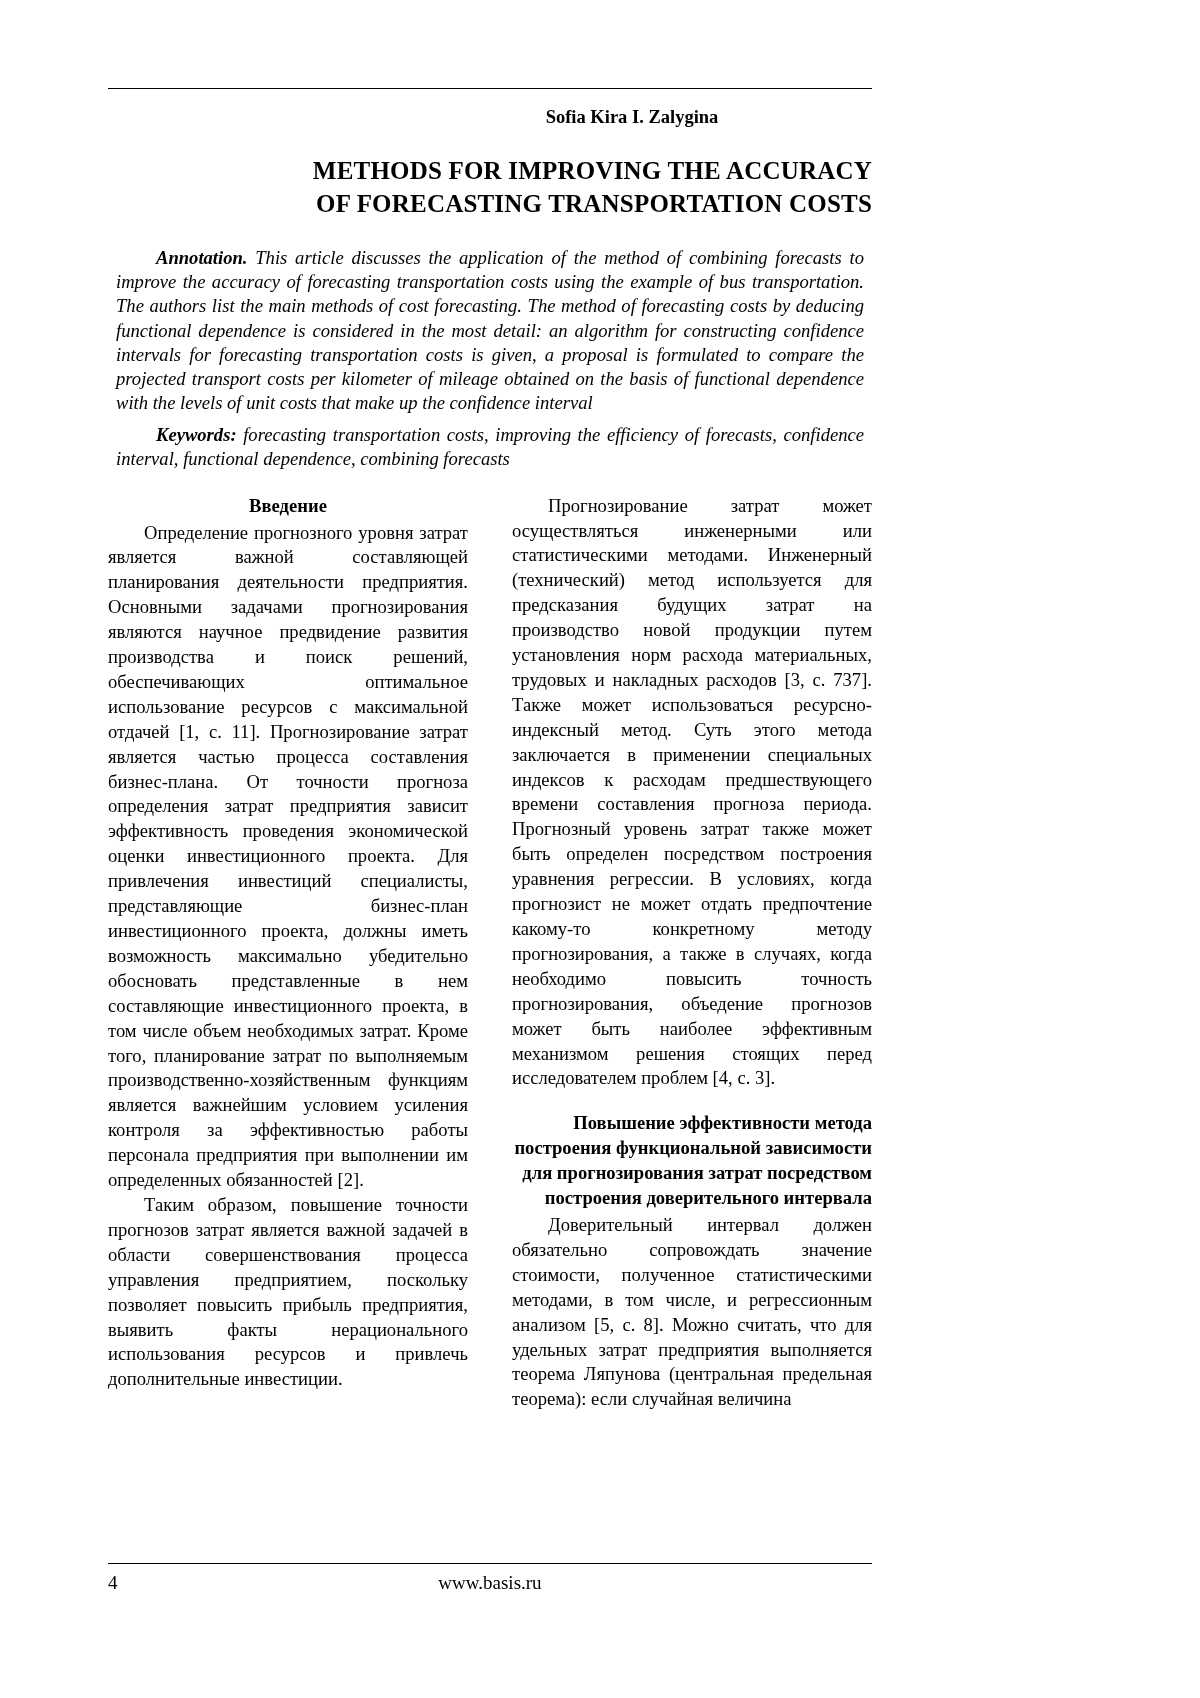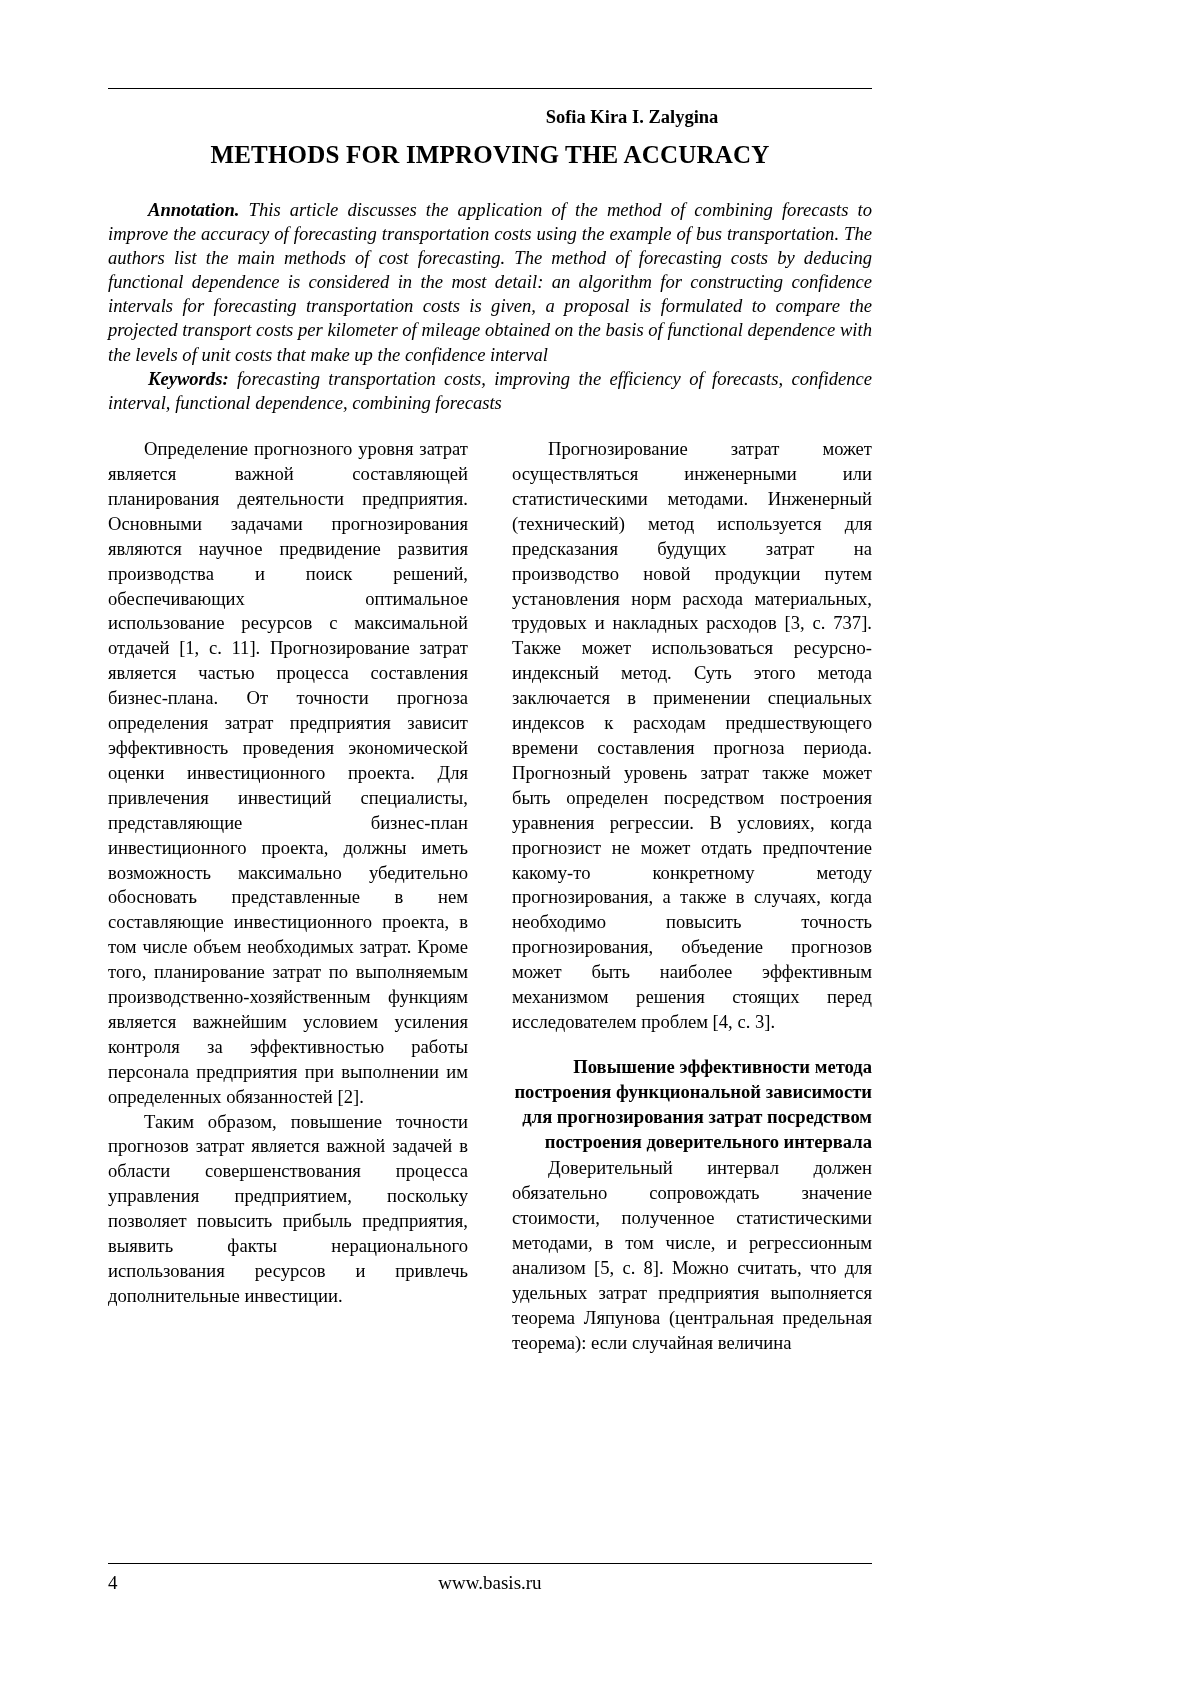--- a/index.html
+++ b/index.html
@@ -44,37 +44,37 @@
     margin-bottom: 2px;
   }
   .author-affil {
     text-align: justify;
     text-align-last: left;
     hyphens: none;
   }
 
   
   .title {
-    margin-top: 10px;
-    text-align: center;
+    margin-top: 26px;
+    text-align: right;
     font-size: 25px;
     font-weight: bold;
     line-height: 1.30;
     letter-spacing: 0.2px;
   }
 
   
   .abs {
     margin-top: 26px;
     font-style: italic;
     font-size: 18.6px;
     line-height: 1.30;
     text-align: justify;
   }
-  .abs p { margin: 0; text-indent: 40px; }
+  .abs p { margin: 8px; text-indent: 40px; }
   .abs .lead { font-weight: bold; font-style: italic; }
 
   
   .cols {
     margin-top: 22px;
     display: flex;
     gap: 44px;
     font-size: 18.6px;
     line-height: 1.34;
     text-align: justify;
@@ -127,30 +127,32 @@
 <div class="page">
 
   <hr class="rule top-rule">
 
   <div class="author-block">
     <div class="author-name">Sofia Kira I. Zalygina</div>
   </div>
 
   <div class="title">
     <div>METHODS FOR IMPROVING THE ACCURACY</div>
+    <div>OF FORECASTING TRANSPORTATION COSTS</div>
   </div>
 
   <div class="abs">
     <p><span class="lead">Annotation.</span> <span>This article discusses the application of the method of combining forecasts to improve the accuracy of forecasting transportation costs using the example of bus transportation. The authors list the main methods of cost forecasting. The method of forecasting costs by deducing functional dependence is considered in the most detail: an algorithm for constructing confidence intervals for forecasting transportation costs is given, a proposal is formulated to compare the projected transport costs per kilometer of mileage obtained on the basis of functional dependence with the levels of unit costs that make up the confidence interval</span></p>
     <p><span class="lead">Keywords:</span> <span>forecasting transportation costs, improving the efficiency of forecasts, confidence interval, functional dependence, combining forecasts</span></p>
   </div>
 
   <div class="cols">
 
     <div class="col">
+      <p class="sec-head">Введение</p>
       <p>Определение прогнозного уровня затрат является важной составляющей планирования деятельности предприятия. Основными задачами прогнозирования являются научное предвидение развития производства и поиск решений, обеспечивающих оптимальное использование ресурсов с максимальной отдачей [1, с. 11]. Прогнозирование затрат является частью процесса составления бизнес-плана. От точности прогноза определения затрат предприятия зависит эффективность проведения экономической оценки инвестиционного проекта. Для привлечения инвестиций специалисты, представляющие бизнес-план инвестиционного проекта, должны иметь возможность максимально убедительно обосновать представленные в нем составляющие инвестиционного проекта, в том числе объем необходимых затрат. Кроме того, планирование затрат по выполняемым производственно-хозяйственным функциям является важнейшим условием усиления контроля за эффективностью работы персонала предприятия при выполнении им определенных обязанностей [2].</p>
       <p>Таким образом, повышение точности прогнозов затрат является важной задачей в области совершенствования процесса управления предприятием, поскольку позволяет повысить прибыль предприятия, выявить факты нерационального использования ресурсов и привлечь дополнительные инвестиции.</p>
     </div>
 
     <div class="col">
       <p>Прогнозирование затрат может осуществляться инженерными или статистическими методами. Инженерный (технический) метод используется для предсказания будущих затрат на производство новой продукции путем установления норм расхода материальных, трудовых и накладных расходов [3, с. 737]. Также может использоваться ресурсно-индексный метод. Суть этого метода заключается в применении специальных индексов к расходам предшествующего времени составления прогноза периода. Прогнозный уровень затрат также может быть определен посредством построения уравнения регрессии. В условиях, когда прогнозист не может отдать предпочтение какому-то конкретному методу прогнозирования, а также в случаях, когда необходимо повысить точность прогнозирования, объедение прогнозов может быть наиболее эффективным механизмом решения стоящих перед исследователем проблем [4, с. 3].</p>
       <p class="sec-head-block">Повышение эффективности метода построения функциональной зависимости для прогнозирования затрат посредством построения доверительного интервала</p>
       <p>Доверительный интервал должен обязательно сопровождать значение стоимости, полученное статистическими методами, в том числе, и регрессионным анализом [5, с. 8]. Можно считать, что для удельных затрат предприятия выполняется теорема Ляпунова (центральная предельная теорема): если случайная величина</p>
     </div>
 

